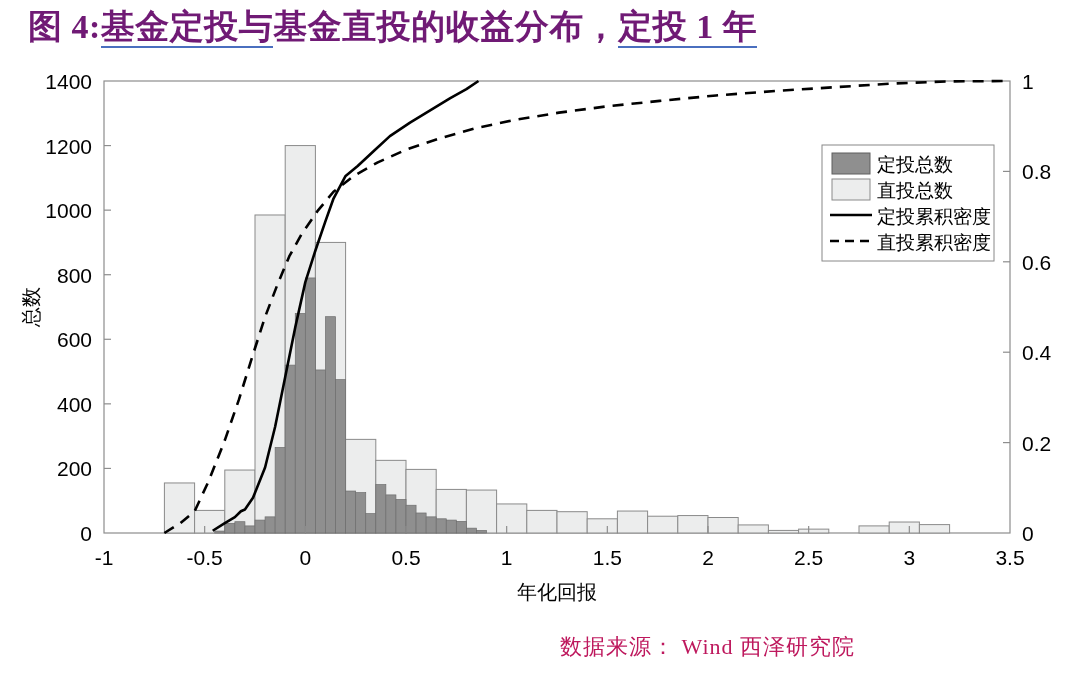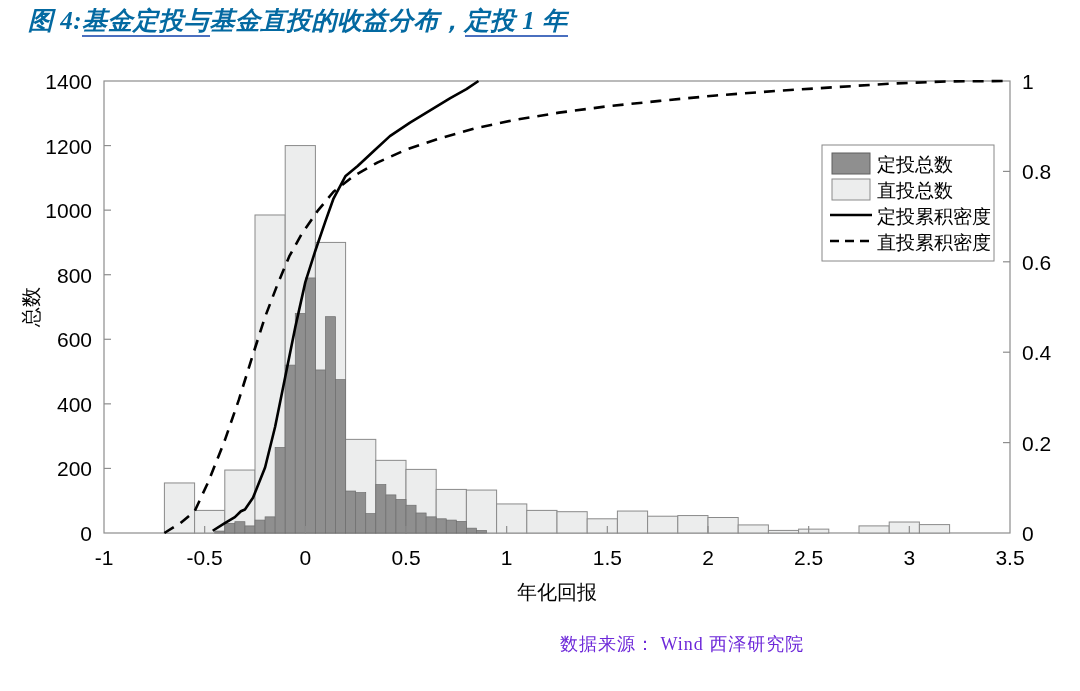--- a/index.html
+++ b/index.html
@@ -6,29 +6,29 @@
   body{
     width:1080px;height:691px;
     background:#ffffff;
     font-family:"Liberation Serif", serif;
     position:relative;
     overflow:hidden;
   }
   #title{
     position:absolute;left:28px;top:4px;
     font-family:"Liberation Serif", serif;
-    font-size:25px;font-weight:bold;color:#0369a1;
-    letter-spacing:0.5px;white-space:nowrap;font-style:italic;
+    font-size:34px;font-weight:bold;color:#701a75;
+    letter-spacing:0.5px;white-space:nowrap;
   }
   #title .ul{border-bottom:2px solid #4a6fbf;padding-bottom:1px;}
   #chart-wrap{position:absolute;left:0;top:52px;width:1080px;height:560px;}
   #footer{
     position:absolute;left:560px;top:632px;
     font-family:"Liberation Serif", serif;
-    font-size:18px;color:#6d28d9;white-space:nowrap;letter-spacing:1px;
+    font-size:22px;color:#be185d;white-space:nowrap;letter-spacing:1px;
   }
   svg{display:block;}
   .axis-text{font-family:"Liberation Sans", sans-serif;font-size:21px;fill:#000;}
   .axis-label-cn{font-family:"Liberation Sans", sans-serif;font-size:20px;fill:#000;}
   .legend-text{font-family:"Liberation Sans", sans-serif;font-size:19px;fill:#000;}
 </style>
 </head>
 <body>
 
 <div id="title">

